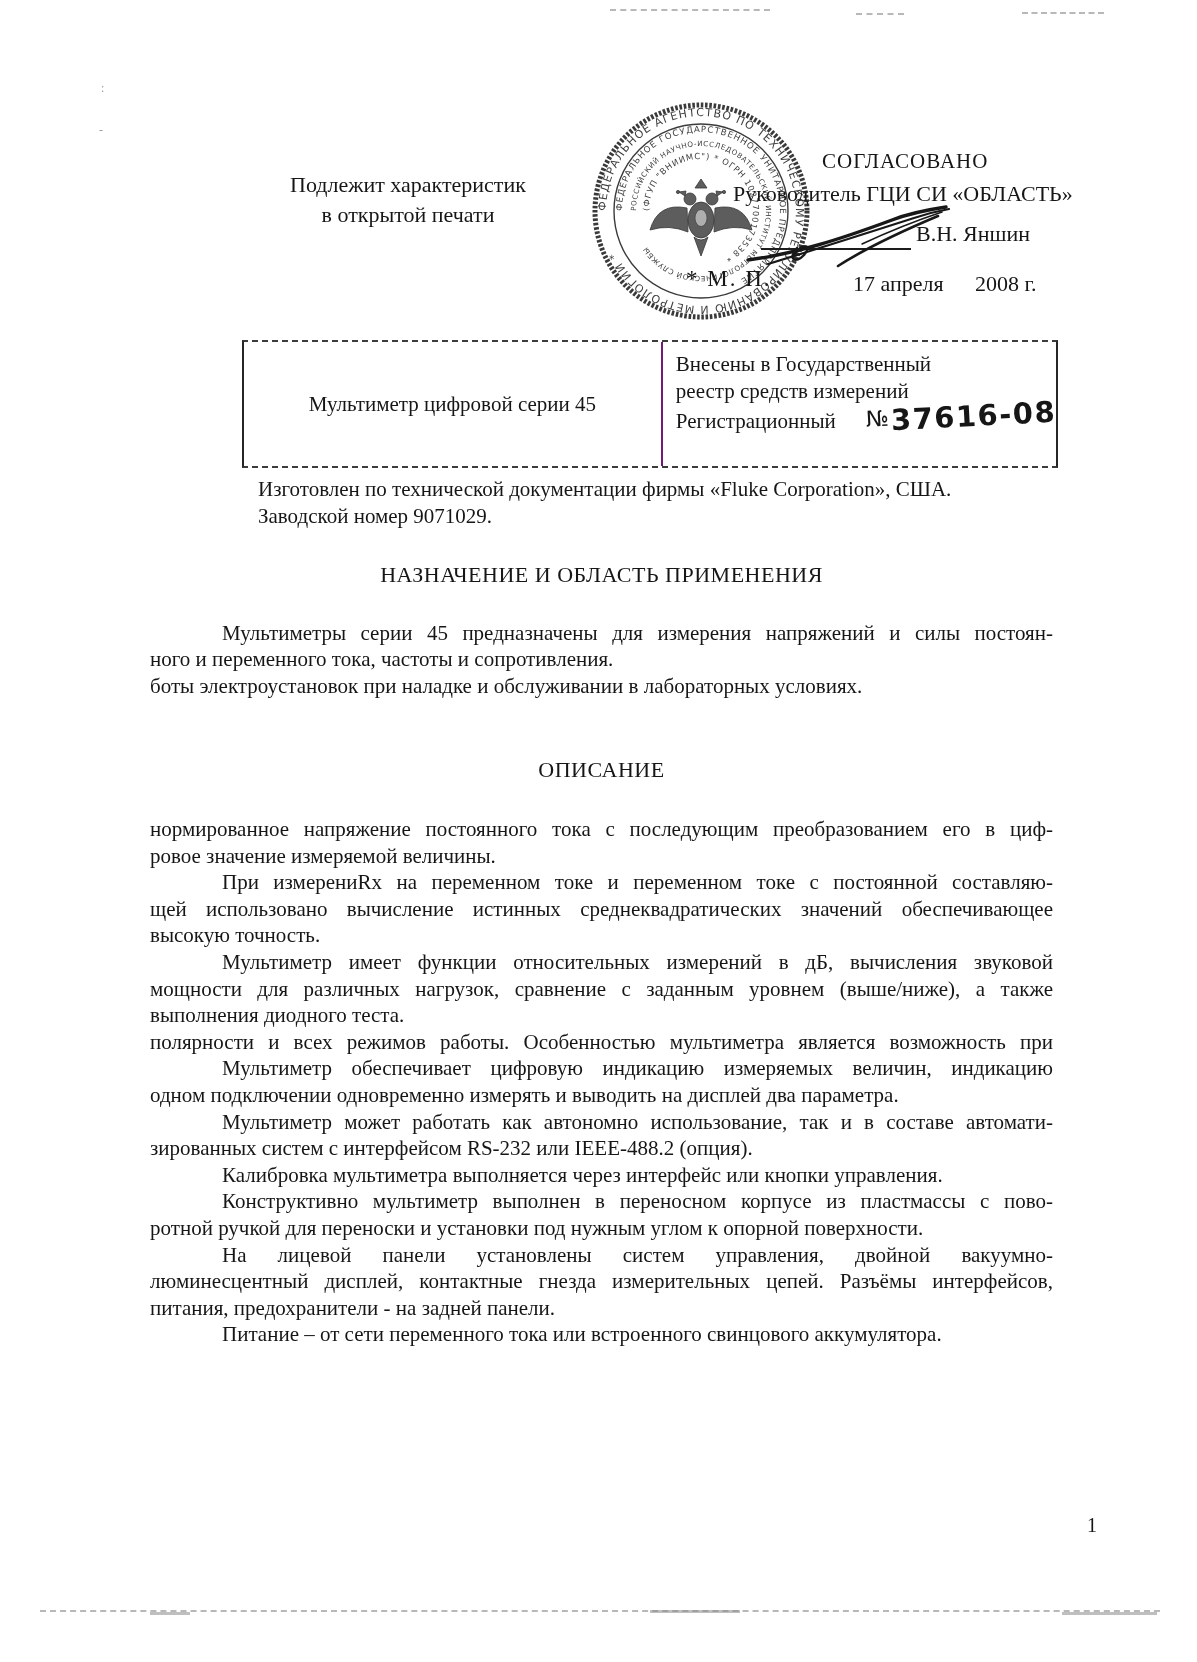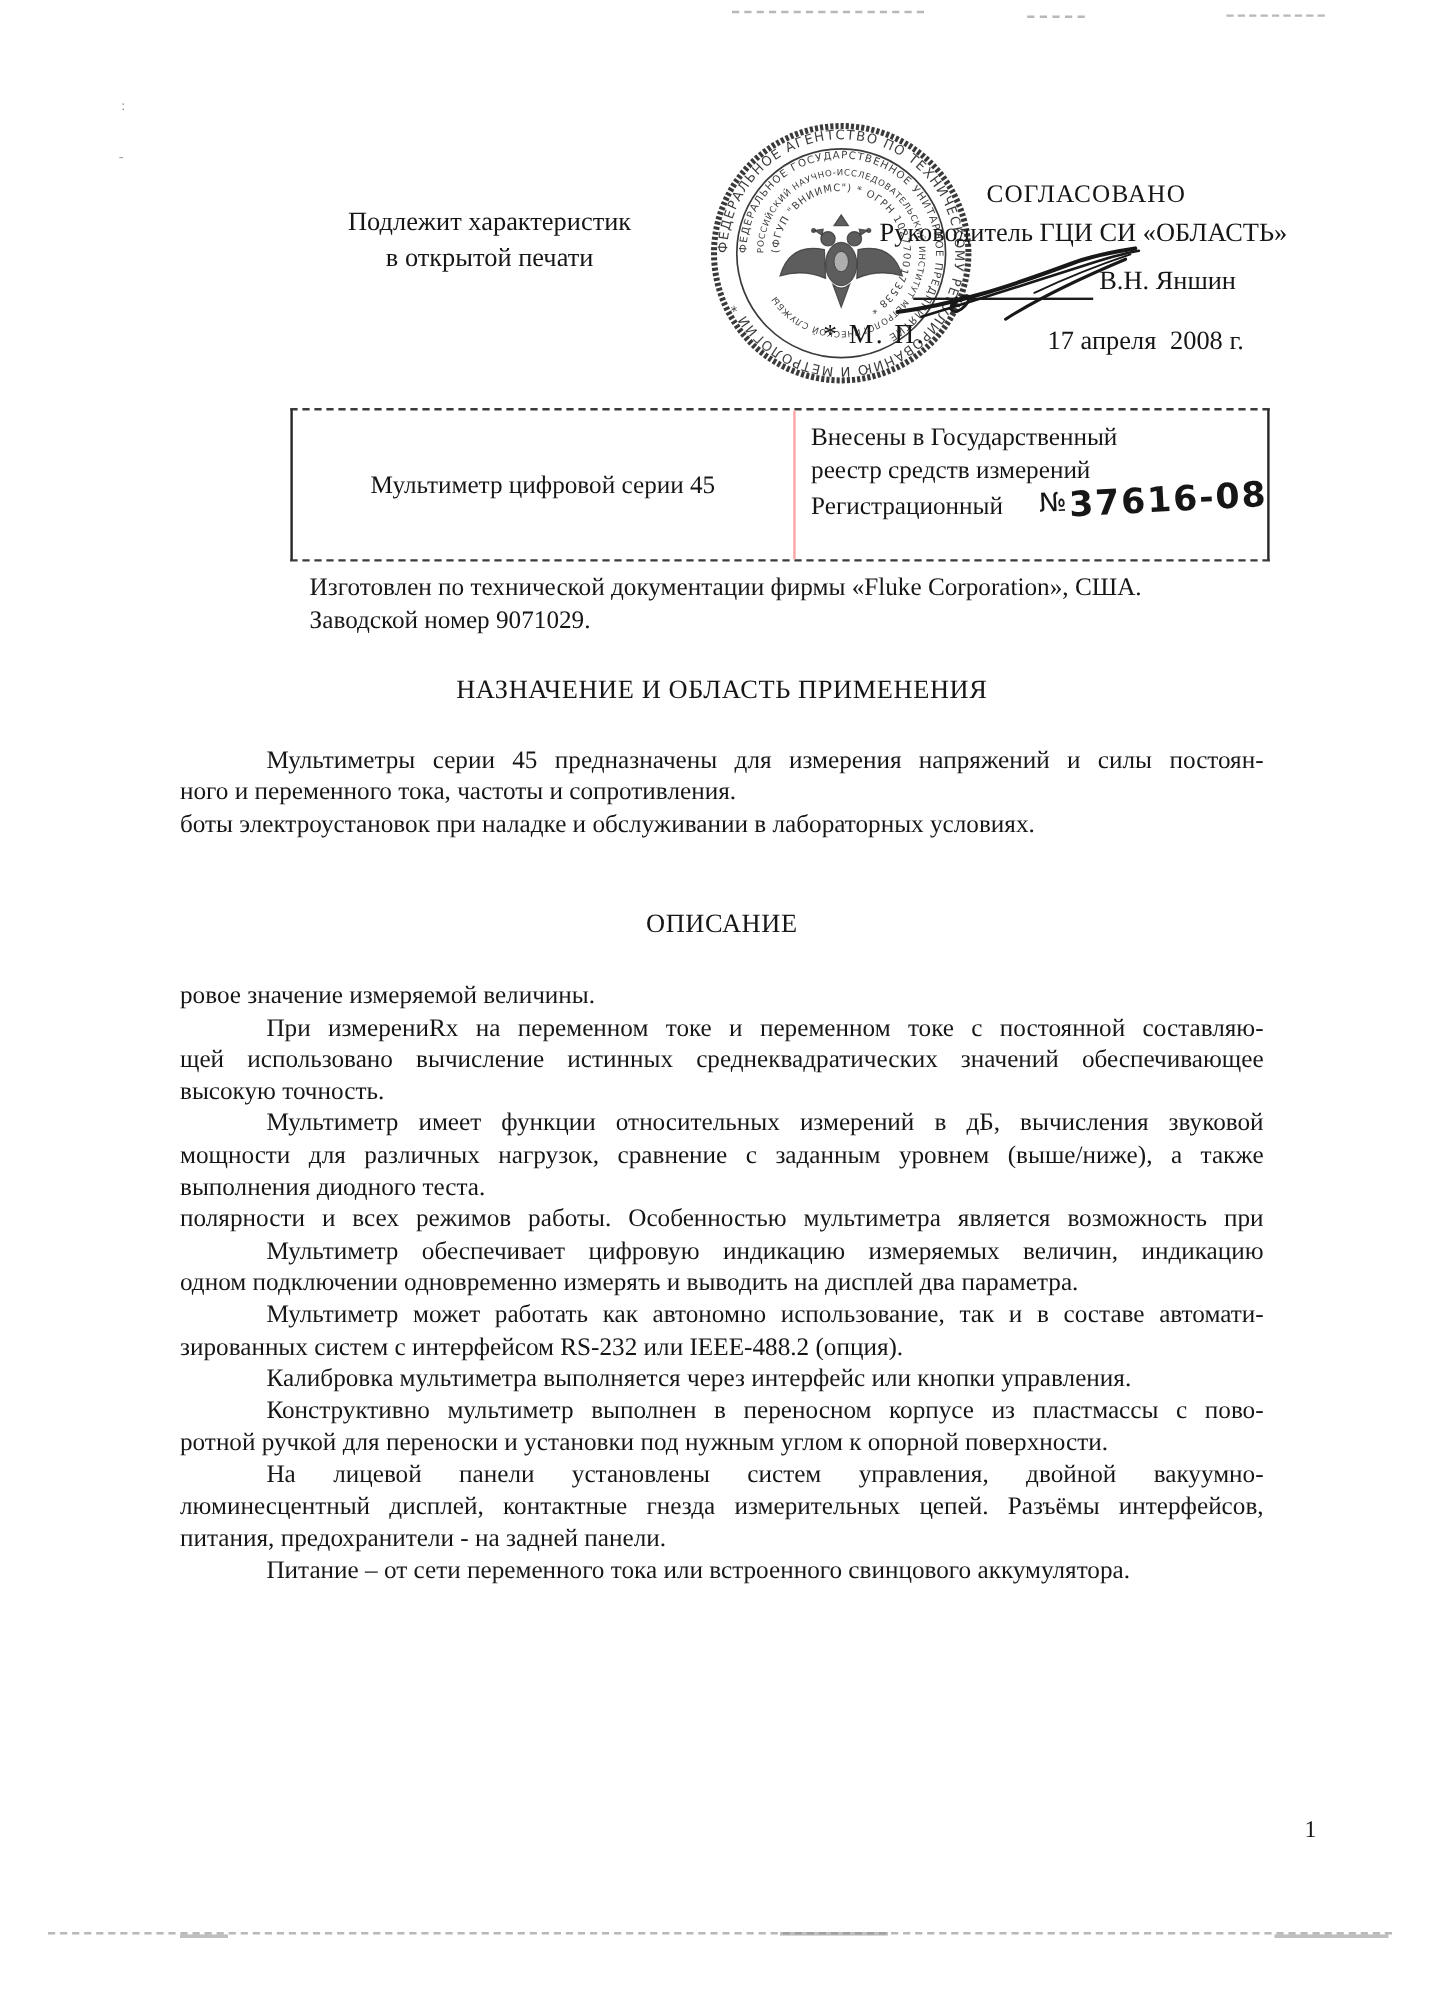--- a/index.html
+++ b/index.html
@@ -20,38 +20,38 @@
   .dash-dark{position:absolute;border-top:3px solid #8a8a8a;height:0;opacity:.55;}
   .speck{position:absolute;color:#9a9a9a;font-size:12px;line-height:12px;}
 
   
   .pub-note{left:268px;top:170px;width:280px;text-align:center;font-size:22px;line-height:30px;}
   .approval-title{left:822px;top:148px;font-size:21px;letter-spacing:1px;}
   .approval-role{left:733px;top:181px;font-size:22px;}
   .signer{left:916px;top:221px;font-size:22px;}
   .sig-line{left:761px;top:248px;width:150px;border-top:2px solid #1c1c1c;height:0;}
   .seal-mark{left:686px;top:266px;font-size:23px;letter-spacing:2px;}
-  .date-dm{left:853px;top:271px;font-size:22px;margin-left:20px;}
+  .date-dm{left:853px;top:271px;font-size:22px;}
   .date-y{left:975px;top:271px;font-size:22px;}
 
   
   .stamp{left:590px;top:100px;width:222px;height:222px;opacity:.88;}
   .stamp text{font-family:"DejaVu Sans",sans-serif;}
 
   
   .signature{left:742px;top:204px;width:215px;height:66px;}
 
   
   .info-table{
     left:242px;top:340px;width:812px;height:124px;
     border-left:2px solid #262626;border-right:2px solid #262626;
     border-top:2px dashed #3c3c3c;border-bottom:2px dashed #3c3c3c;
     display:flex;
   }
-  .cell-l{width:438px;border-right:2px solid #fca5a5;display:flex;align-items:center;justify-content:center;font-size:21px;}
+  .cell-l{width:438px;border-right:2px solid #701a75;display:flex;align-items:center;justify-content:center;font-size:21px;}
   .cell-r{flex:1;padding:9px 0 0 13px;font-size:21px;line-height:27px;}
   .regline{white-space:nowrap;}
   .hand{font-family:"DejaVu Sans",sans-serif;display:inline-block;transform:rotate(-3deg) translateY(-2px);letter-spacing:1.5px;}
   .hand-no{font-size:22px;}
   .hand-num{font-size:29px;font-weight:bold;}
 
   
   .manufacture{left:258px;top:476px;font-size:21px;line-height:26.5px;white-space:nowrap;}
   .s-heading{left:150px;width:903px;text-align:center;font-size:22px;letter-spacing:.5px;white-space:nowrap;}
   .h1{top:562px;}
@@ -166,20 +166,21 @@
         <div class="line last">ного и переменного тока, частоты и сопротивления.</div>
       </div>
       <div class="para">
         <div class="line last">боты электроустановок при наладке и обслуживании в лабораторных условиях.</div>
       </div>
     </div>
 
   <div class="abs s-heading h2">ОПИСАНИЕ</div>
   <div class="abs body b2">
       <div class="para">
+        <div class="line just">нормированное напряжение постоянного тока с последующим преобразованием его в циф-</div>
         <div class="line last">ровое значение измеряемой величины.</div>
       </div>
       <div class="para">
         <div class="line first just">При измерениRx  на переменном токе и переменном токе с постоянной составляю-</div>
         <div class="line just">щей использовано вычисление истинных среднеквадратических значений обеспечивающее</div>
         <div class="line last">высокую точность.</div>
       </div>
       <div class="para">
         <div class="line first just">Мультиметр имеет функции относительных измерений в дБ, вычисления звуковой</div>
         <div class="line just">мощности для различных нагрузок, сравнение с заданным уровнем (выше/ниже), а также</div>

